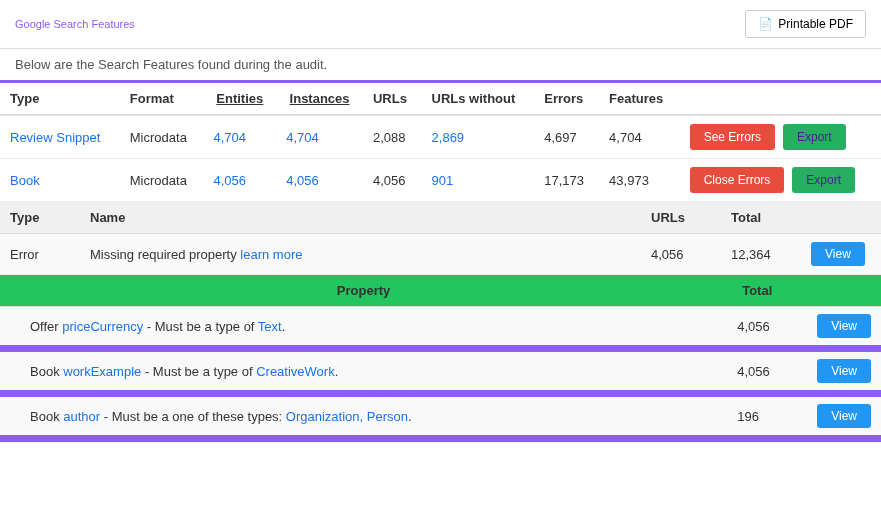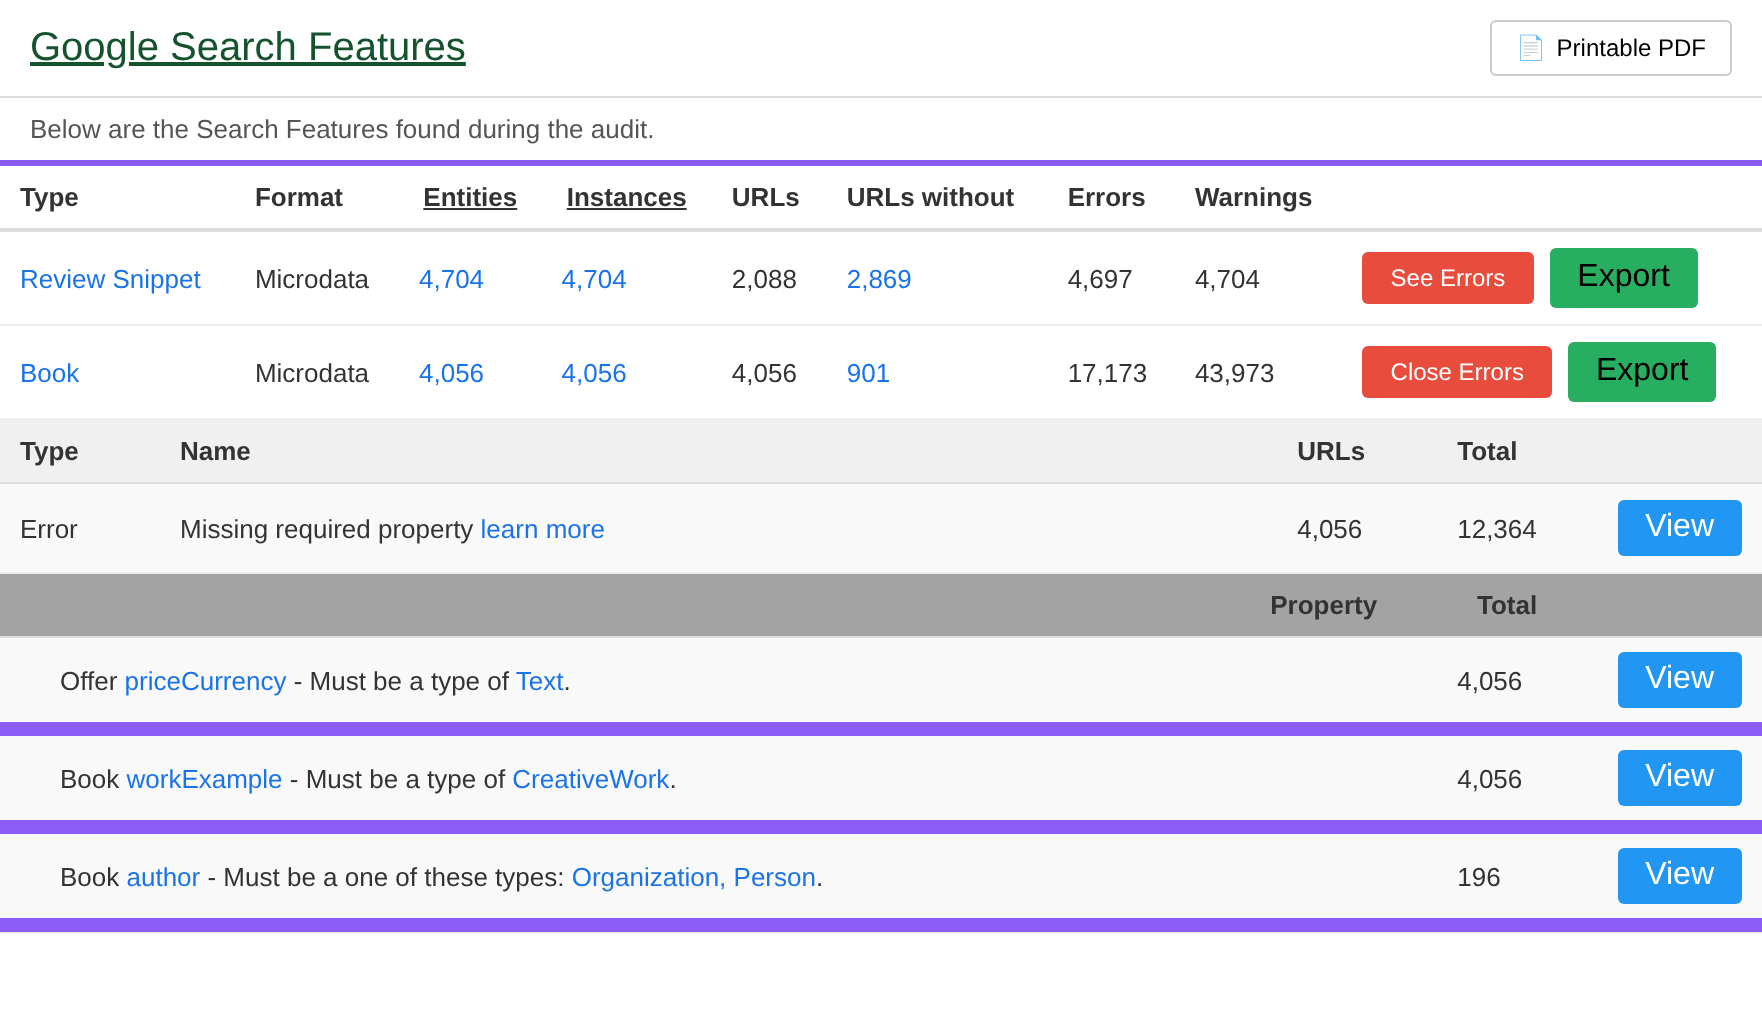--- a/index.html
+++ b/index.html
@@ -5,21 +5,21 @@
     * { box-sizing: border-box; margin: 0; padding: 0; }
     body { font-family: Arial, sans-serif; font-size: 13px; background: #fff; color: #333; width: 881px; }
 
     .header-bar {
       display: flex;
       justify-content: space-between;
       align-items: center;
       padding: 10px 15px;
       border-bottom: 1px solid #ddd;
     }
-    .header-title { font-size: 20px; font-weight: normal; color: #14532d; text-decoration: underline; }
+    .header-title { font-size: 11px; font-weight: normal; color: #8b5cf6; }
 
     .printable-btn {
       border: 1px solid #ccc;
       background: #fff;
       padding: 6px 12px;
       font-size: 12px;
       cursor: pointer;
       border-radius: 3px;
       display: flex;
       align-items: center;
@@ -63,36 +63,36 @@
       color: #fff;
       border: none;
       padding: 6px 14px;
       border-radius: 3px;
       cursor: pointer;
       font-size: 12px;
       white-space: nowrap;
     }
     .btn-green {
       background: #27ae60;
-      color: #000000;
+      color: #4c1d95;
       border: none;
       padding: 6px 14px;
       border-radius: 3px;
       cursor: pointer;
-      font-size: 16px;
+      font-size: 12px;
       white-space: nowrap;
     }
     .btn-blue {
       background: #2196F3;
       color: #fff;
       border: none;
       padding: 5px 14px;
       border-radius: 3px;
       cursor: pointer;
-      font-size: 16px;
+      font-size: 12px;
       white-space: nowrap;
     }
 
     .expanded-section {
       background: #f9f9f9;
     }
 
     .sub-table {
       width: 100%;
       border-collapse: collapse;
@@ -109,26 +109,26 @@
       padding: 8px 10px;
       border-bottom: 1px solid #eee;
       vertical-align: middle;
     }
 
     .property-sub-table {
       width: 100%;
       border-collapse: collapse;
     }
     .property-sub-table th {
-      text-align: right;
+      text-align: center;
       padding: 8px 10px 8px 30px;
       font-weight: bold;
       font-size: 13px;
       border-bottom: 1px solid #ddd;
-      background: #a3a3a3;
+      background: #22c55e;
     }
     .property-sub-table td {
       padding: 7px 10px 7px 30px;
       border-bottom: 7px solid #8b5cf6;
       vertical-align: middle;
     }
 
     .actions-cell { display: flex; gap: 8px; align-items: center; }
   </style>
 </head>
@@ -149,21 +149,21 @@
 <table class="main-table">
   <thead>
     <tr>
       <th>Type</th>
       <th>Format</th>
       <th class="underlined">Entities</th>
       <th class="underlined">Instances</th>
       <th>URLs</th>
       <th>URLs without</th>
       <th>Errors</th>
-      <th>Warnings</th>
+      <th>Features</th>
       <th></th>
     </tr>
   </thead>
   <tbody>
 
     <tr>
       <td>
         <a class="link-blue">Review Snippet</a>
       </td>
       <td>Microdata</td>

